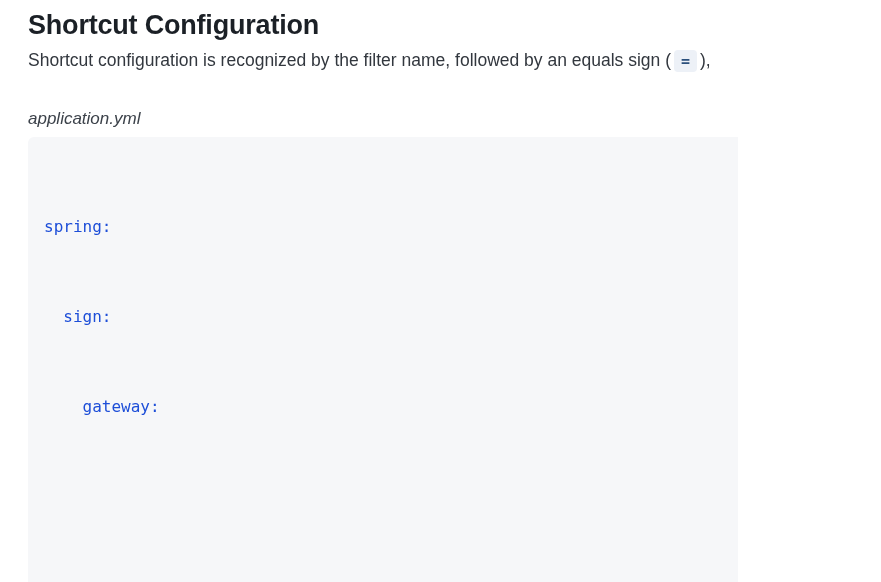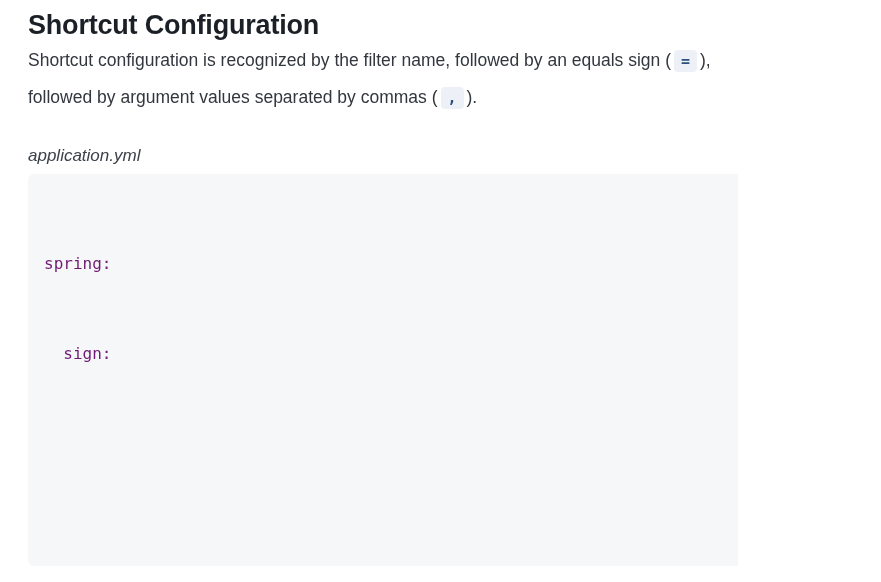--- a/index.html
+++ b/index.html
@@ -69,42 +69,42 @@
     font-family: "DejaVu Sans Mono", monospace;
   }
   .code-pre {
     font-family: "DejaVu Sans Mono", "Liberation Mono", monospace;
     font-size: 16px;
     line-height: 30px;
     white-space: pre;
     color: #3a3f46;
   }
   .code-line { display: block; min-height: 30px; }
-  .tok-plain { color: #701a75; text-align: right; }
+  .tok-plain { color: #1d4ed8; text-align: right; }
   .tok-value { color: #1b4b77; }
 </style>
 </head>
 <body>
 
 <div class="page">
 
   <h1 class="doc-title">Shortcut Configuration</h1>
 
   <p class="para intro">
     <span class="pline"><span>Shortcut configuration is recognized by the filter name, followed by an equals sign (</span><code class="inline-code symbol">=</code><span>),</span></span>
-    <span class="pline"><span>followed by argument values separated by commas (</span><code class="inline-code symbol">,</code><span>).</span></span>
   </p>
 
   <div class="code-filename">application.yml</div>
 
   <div class="code-block">
     <span class="lang-badge">YAML</span>
     <div class="code-pre">
       <span class="code-line"><span class="tok-plain">spring:</span><span class="tok-value"></span></span>
       <span class="code-line"><span class="tok-plain">  sign:</span><span class="tok-value"></span></span>
+      <span class="code-line"><span class="tok-plain">    gateway:</span><span class="tok-value"></span></span>
       
       
       
       
     </div>
   </div>
 
 </div>
 
 </body></html>

